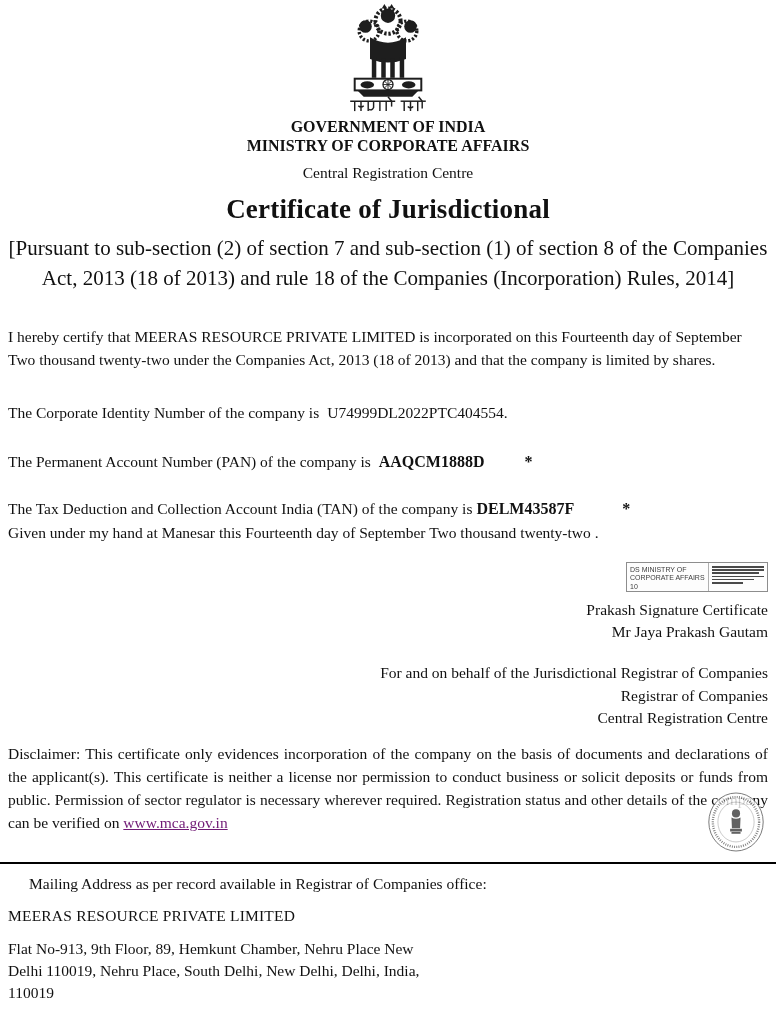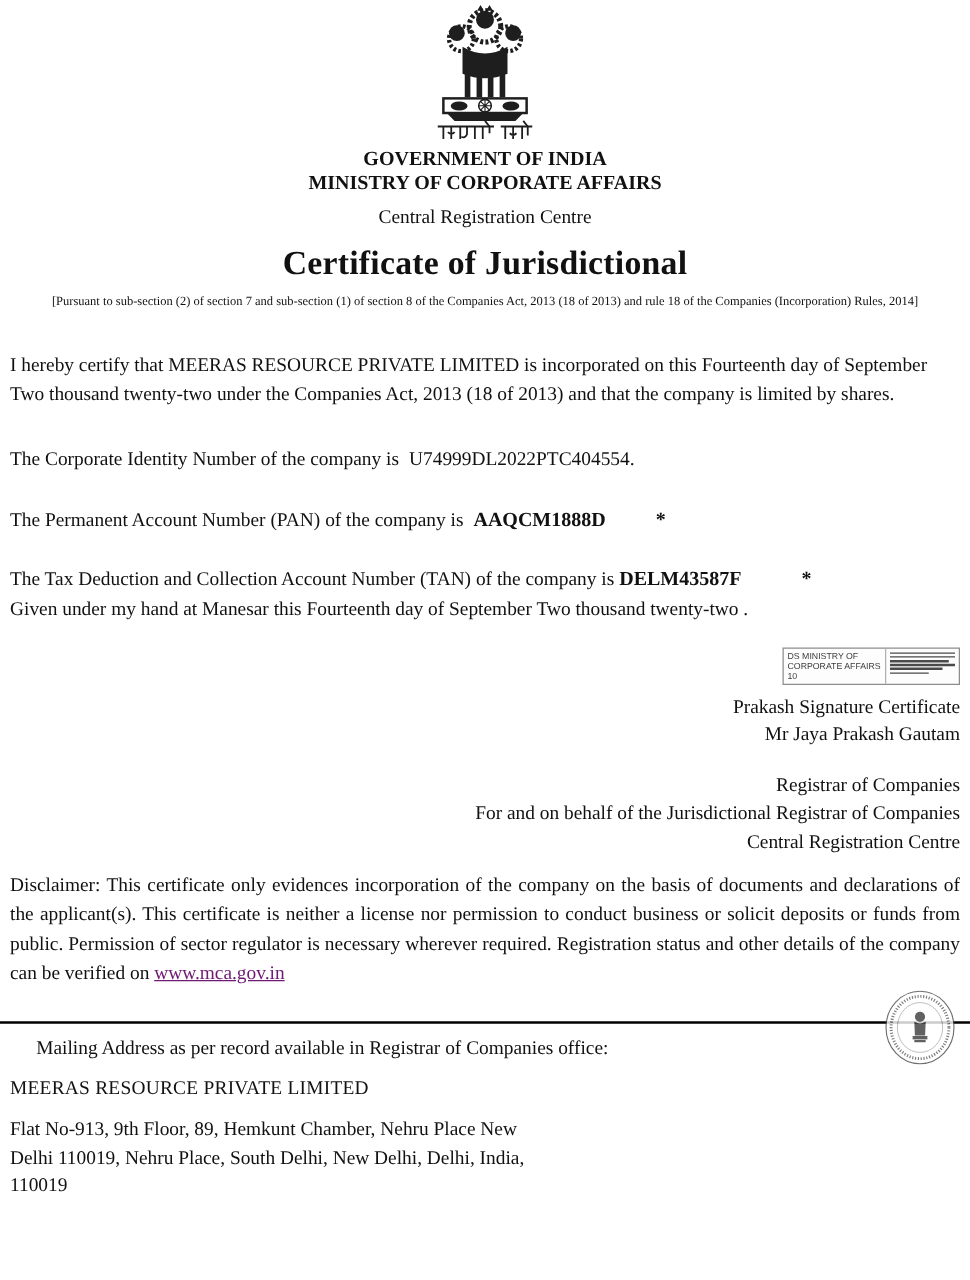--- a/index.html
+++ b/index.html
@@ -32,21 +32,21 @@
     font-size: 15.5px;
     margin-top: 9px;
   }
   .doc-title {
     font-size: 27px;
     font-weight: bold;
     margin-top: 12px;
     letter-spacing: 0.2px;
   }
   .subtitle {
-    font-size: 10px;
+    font-size: 21px;
     line-height: 1.42;
     margin-top: 9px;
   }
   .para {
     font-size: 15.5px;
     line-height: 1.5;
   }
   .p-incorp { margin-top: 31px; }
   .line-cin { margin-top: 29px; }
   .line-pan { margin-top: 26px; }
@@ -212,43 +212,43 @@
 
   <div class="center doc-title">Certificate of Jurisdictional</div>
   <div class="center subtitle">[Pursuant to sub-section (2) of section 7 and sub-section (1) of section 8 of the Companies Act, 2013 (18 of 2013) and rule 18 of the Companies (Incorporation) Rules, 2014]</div>
 
   <div class="para p-incorp">I hereby certify that MEERAS RESOURCE PRIVATE LIMITED is incorporated on this Fourteenth day of September Two thousand twenty-two under the Companies Act, 2013 (18 of 2013) and that the company is limited by shares.</div>
 
   <div class="para line-cin"><span>The Corporate Identity Number of the company is</span><span class="v-gap-sm">U74999DL2022PTC404554</span><span>.</span></div>
 
   <div class="para line-pan"><span>The Permanent Account Number (PAN) of the company is</span><span class="bold-val v-gap-sm">AAQCM1888D</span><span class="bold-val fn-marker-pan">*</span></div>
 
-  <div class="para line-tan"><span>The Tax Deduction and Collection Account Number (TAN) of the company is</span><span class="bold-val v-gap-xs">DELM43587F</span><span class="bold-val fn-marker-tan">*</span></div>
+  <div class="para line-tan"><span>The Tax Deduction and Collection Account India (TAN) of the company is</span><span class="bold-val v-gap-xs">DELM43587F</span><span class="bold-val fn-marker-tan">*</span></div>
 
   <div class="para line-given">Given under my hand at Manesar this Fourteenth day of September Two thousand twenty-two .</div>
 
   <div class="signature-block">
     <div class="stamp-box">
       <div class="stamp-left">DS MINISTRY OF CORPORATE AFFAIRS 10</div>
       <div class="stamp-right">
         <div class="microline w100"></div>
         <div class="microline w100"></div>
         <div class="microline w90"></div>
         <div class="microline w100"></div>
         <div class="microline w80"></div>
         <div class="microline w60"></div>
       </div>
     </div>
     <div class="dsc-label">Prakash Signature Certificate</div>
     <div>Mr Jaya Prakash Gautam</div>
   </div>
 
   <div class="behalf-block">
+    <div>For and on behalf of the Jurisdictional Registrar of Companies</div>
     <div>Registrar of Companies</div>
-    <div>For and on behalf of the Jurisdictional Registrar of Companies</div>
     <div>Central Registration Centre</div>
   </div>
 
   <div class="para disclaimer"><span>Disclaimer: This certificate only evidences incorporation of the company on the basis of documents and declarations of the applicant(s). This certificate is neither a license nor permission to conduct business or solicit deposits or funds from public. Permission of sector regulator is necessary wherever required. Registration status and other details of the company can be verified on </span><a class="mca-link">www.mca.gov.in</a></div>
 
   <hr class="divider">
 
   <div class="mailing-heading">Mailing Address as per record available in Registrar of Companies office:</div>
   <div class="mailing-company">MEERAS RESOURCE PRIVATE LIMITED</div>
   <div class="address-block">

